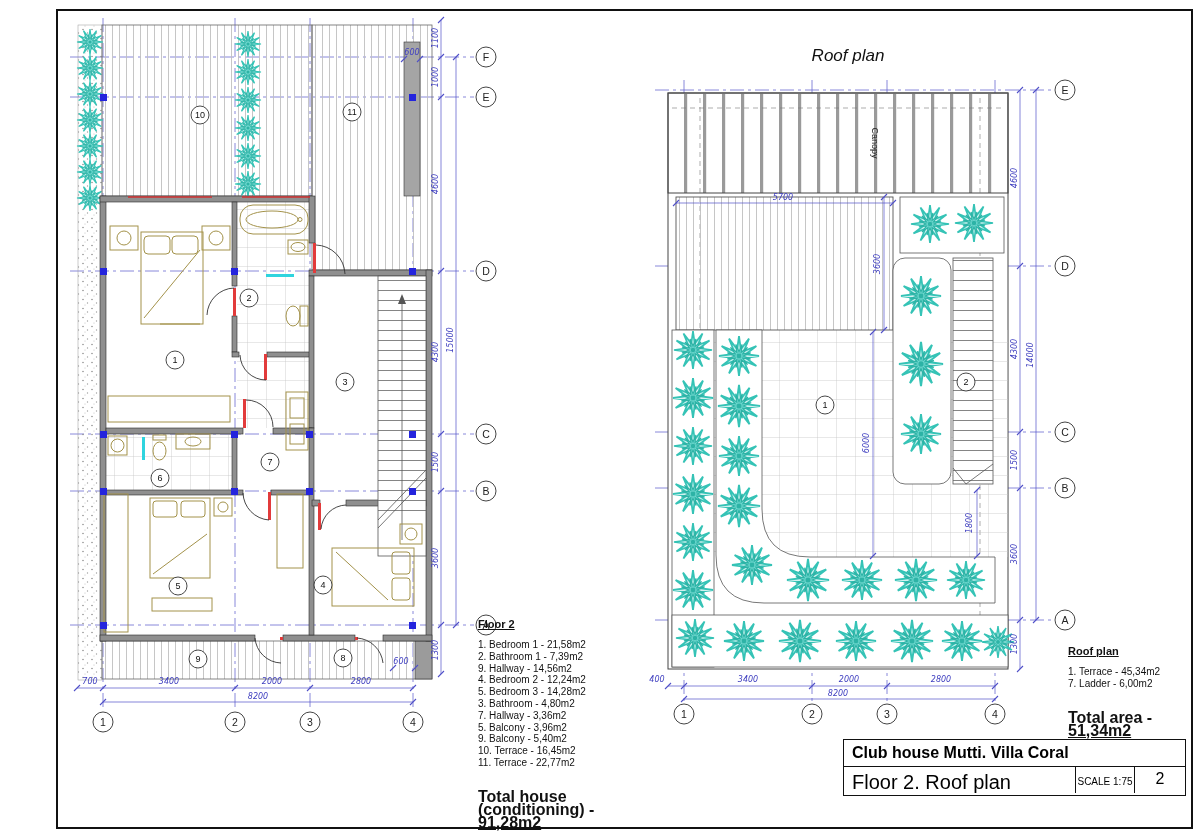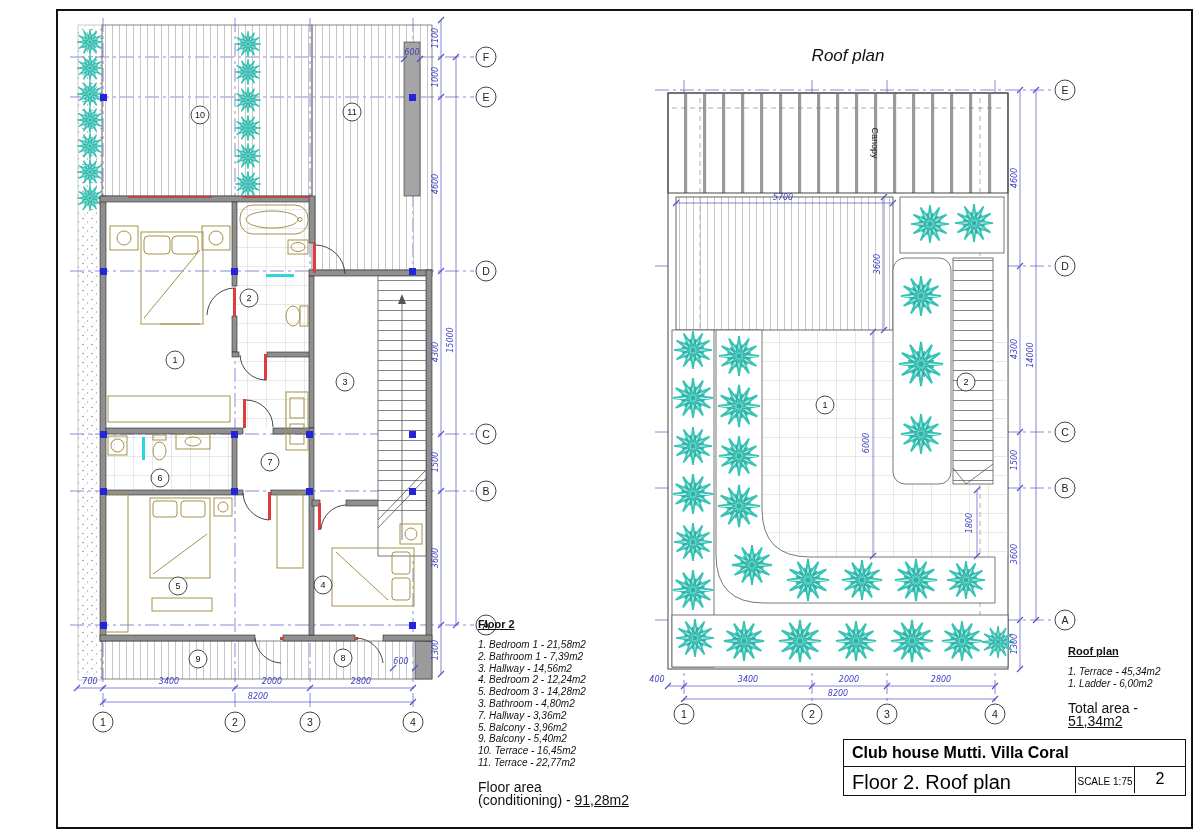--- a/index.html
+++ b/index.html
@@ -26,22 +26,22 @@
               font-size:8px; text-anchor:middle; }
   text.glbl { fill:#222; font-size:10.5px; text-anchor:middle; font-family:"Liberation Sans",sans-serif; }
   text.rlbl { fill:#111; font-size:9px;  text-anchor:middle; font-family:"Liberation Sans",sans-serif; }
   text.rooftitle { fill:#111; font-size:17px; font-style:italic; text-anchor:middle;
               font-family:"Liberation Sans",sans-serif; }
   text.canopy { fill:#222; font-size:9px; text-anchor:middle; font-family:"Liberation Sans",sans-serif; }
 
   
   .legend { position:absolute; color:#111; }
   .legend-title { font-weight:bold; text-decoration:underline; font-size:11px; margin-bottom:9px; }
-  .legend-items div { font-size:10px; line-height:11.8px; white-space:nowrap;font-style:italic; }
-  .legend-total { margin-top:12px; font-weight:normal; font-size:14px; line-height:13px; }
+  .legend-items div { font-size:10px; line-height:11.8px; white-space:nowrap; }
+  .legend-total { margin-top:21px; font-weight:bold; font-size:16px; line-height:13px; }
   .u { text-decoration:underline; }
   .titleblock { position:absolute; border:1.8px solid #111; background:#fff; box-sizing:border-box; }
   .tb-row1 { height:27px; border-bottom:1.6px solid #111; font-weight:bold; font-size:16px;
              padding:4px 0 0 8px; box-sizing:border-box; white-space:nowrap; }
   .tb-row2 { display:flex; height:26px; }
   .tb-title { flex:1; font-size:20px; padding:4px 0 0 8px; white-space:nowrap; }
   .tb-scale { width:58px; border-left:1.6px solid #111; font-size:10px; padding-top:9px;
               text-align:center; white-space:nowrap; }
   .tb-num { width:50px; border-left:1.6px solid #111; font-size:16px; text-align:center; padding-top:3px; }
   .paper-size { position:absolute; font-style:italic; font-size:10px; color:#111;margin-top:33px; }
@@ -430,41 +430,41 @@
           <text class="rlbl" x="966" y="385">2</text>
     </g>
   </g>
 </svg>
 
   <div class="legend" style="left:478px; top:618px; width:155px;">
     <div class="legend-title">Floor 2</div>
     <div class="legend-items">
       <div>1. Bedroom 1 - 21,58m2</div>
       <div>2. Bathroom 1 - 7,39m2</div>
-      <div>3. Hallway - 14,56m2</div>
+      <div>9. Hallway - 14,56m2</div>
       <div>4. Bedroom 2 - 12,24m2</div>
       <div>5. Bedroom 3 - 14,28m2</div>
       <div>3. Bathroom - 4,80m2</div>
       <div>7. Hallway - 3,36m2</div>
       <div>5. Balcony - 3,96m2</div>
       <div>9. Balcony - 5,40m2</div>
       <div>10. Terrace - 16,45m2</div>
       <div>11. Terrace - 22,77m2</div>
     </div>
     <div class="legend-total">
-      <div>Floor area</div>
+      <div>Total house</div>
       <div><span>(conditioning) - </span><span class="u">91,28m2</span></div>
     </div>
   </div>
 
   <div class="legend" style="left:1068px; top:645px; width:118px;">
     <div class="legend-title">Roof plan</div>
     <div class="legend-items">
       <div>1. Terrace - 45,34m2</div>
-      <div>1. Ladder - 6,00m2</div>
+      <div>7. Ladder - 6,00m2</div>
     </div>
     <div class="legend-total">
       <span>Total area - </span><span class="u">51,34m2</span>
     </div>
   </div>
 
   <div class="titleblock" style="left:843px; top:739px; width:343px; height:57px;">
     <div class="tb-row1">Club house Mutti. Villa Coral</div>
     <div class="tb-row2">
       <div class="tb-title">Floor 2. Roof plan</div>

